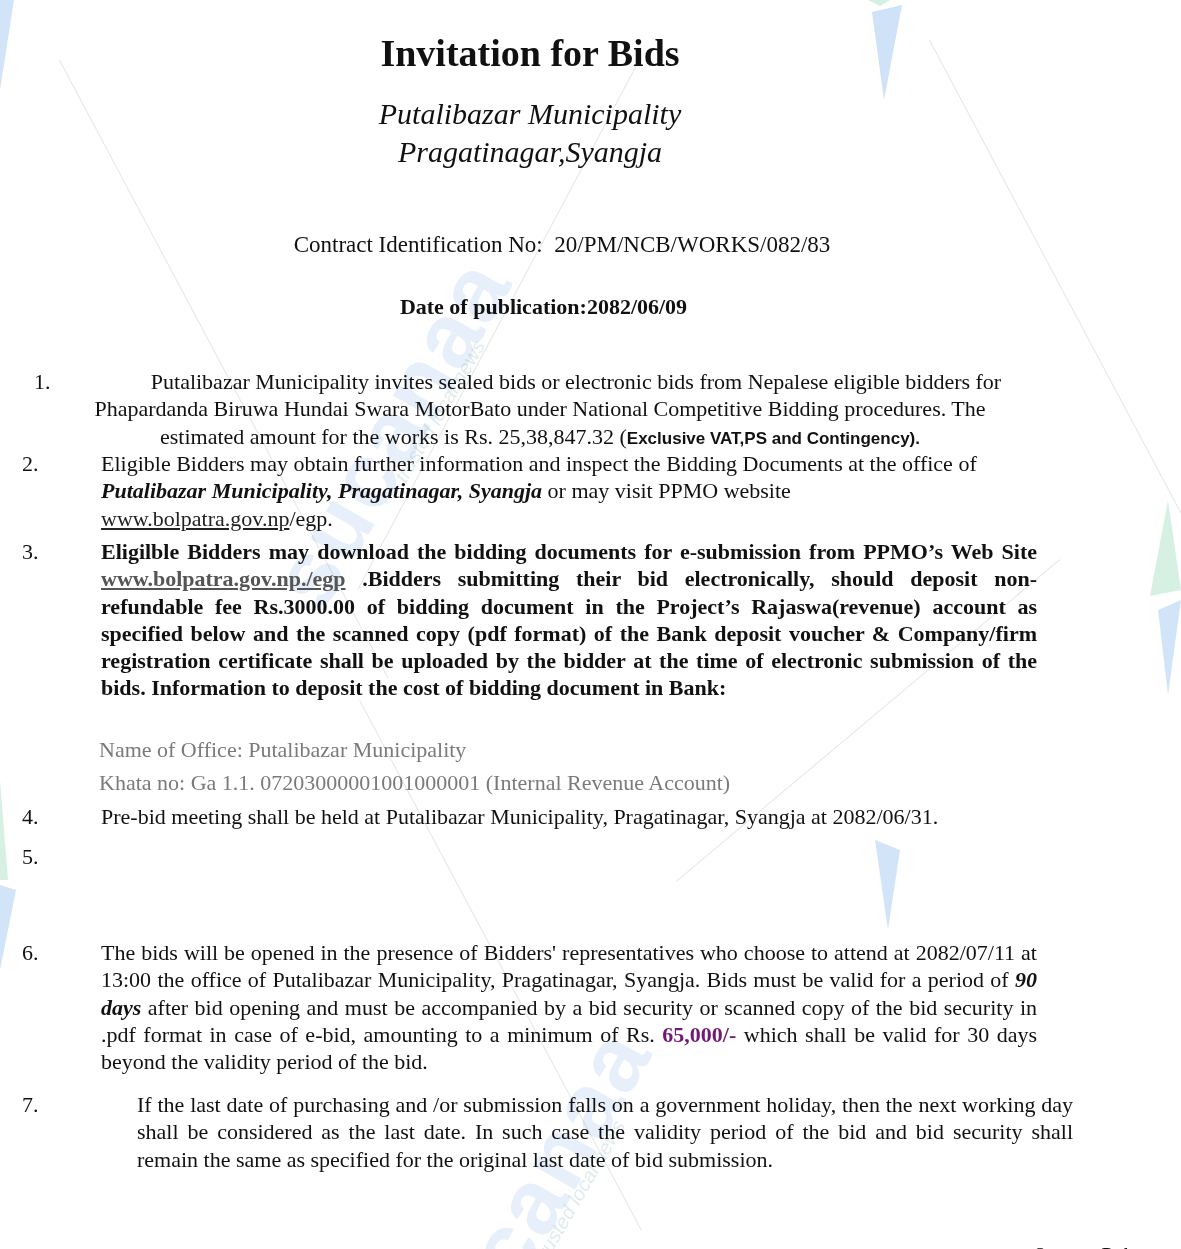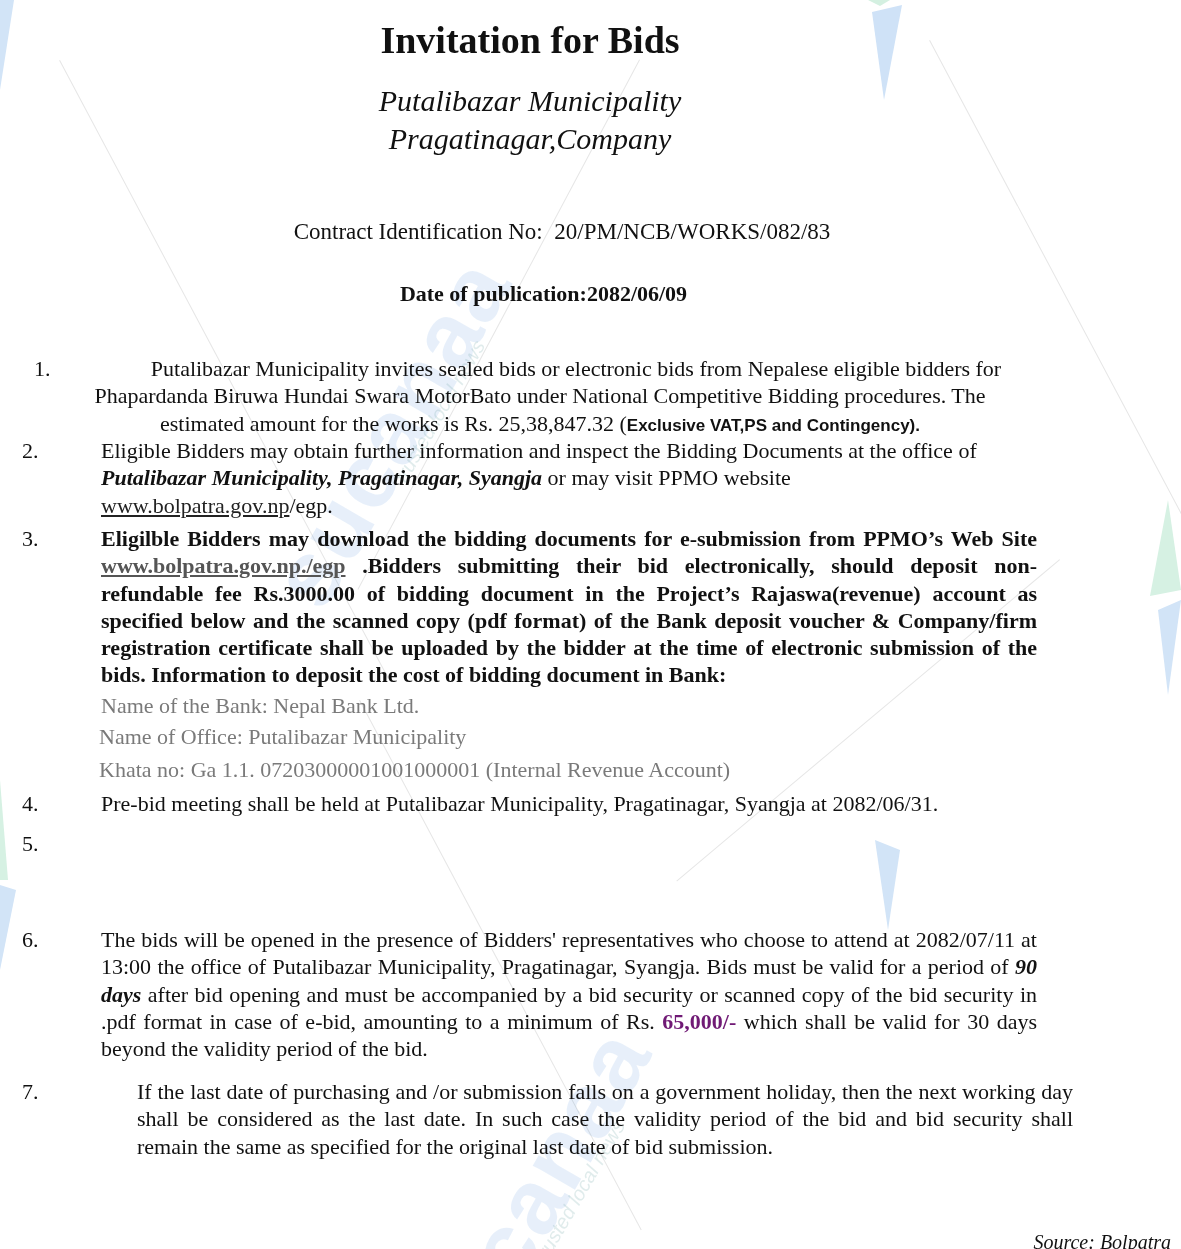--- a/index.html
+++ b/index.html
@@ -11,21 +11,21 @@
   .wm { position: absolute; pointer-events: none; }
   .wm-text {
     position: absolute; font-family: "Liberation Sans", sans-serif; font-weight: bold;
     color: #1f6fd1; opacity: 0.10; transform: rotate(-60deg); font-size: 92px; letter-spacing: 2px;
   }
   .wm-sub {
     position: absolute; font-family: "Liberation Sans", sans-serif; font-style: italic;
     color: #7aa; opacity: 0.22; transform: rotate(-60deg); font-size: 20px;
   }
   .wm-line { position: absolute; height: 1px; background: #e6e6e6; transform-origin: 0 0; }
-  .content { position: absolute; left: 0; top: 4px; width: 1181px; height: 1055px; }
+  .content { position: absolute; left: 0; top: 17px; width: 1181px; height: 1055px; }
   .title {
     position: absolute; left: 0; width: 1060px; top: 14px; text-align: center;
     font-weight: bold; font-size: 38px; letter-spacing: 0px;
   }
   .org {
     position: absolute; left: 0; width: 1060px; text-align: center;
     font-style: italic; font-size: 30px;
   }
   .contract {
     position: absolute; left: 0; width: 1124px; top: 215px; text-align: center; font-size: 23px;
@@ -82,21 +82,21 @@
   </svg>
   <div class="wm-text" style="left:200px;top:380px;">sucanaa</div>
   <div class="wm-sub" style="left:360px;top:400px;">trusted local news</div>
   <div class="wm-text" style="left:340px;top:1150px;">sucanaa</div>
   <div class="wm-sub" style="left:500px;top:1180px;">trusted local news</div>
 </div>
 
 <div class="content">
   <div class="title">Invitation for Bids</div>
   <div class="org" style="top:80px;">Putalibazar Municipality</div>
-  <div class="org" style="top:118px;">Pragatinagar,Company</div>
+  <div class="org" style="top:118px;">Pragatinagar,Syangja</div>
 
   <div class="contract">
     <span>Contract Identification No:</span>&nbsp;
     <span>20/PM/NCB/WORKS/082/83</span>
   </div>
 
   <div class="pubdate">
     <span>Date of publication:</span><span>2082/06/09</span>
   </div>
 
@@ -113,21 +113,20 @@
   <div class="para" style="top:433px;text-align:left;">
     <span>Eligible Bidders may obtain further information and inspect the Bidding Documents at the office of</span><br>
     <b><i>Putalibazar Municipality, Pragatinagar, Syangja</i></b><span> or may visit PPMO website</span><br>
     <a class="link">www.bolpatra.gov.np</a><span>/egp.</span>
   </div>
 
   <div class="num" style="top:522px;">3.</div>
   <div class="para" style="top:521px;font-weight:bold;">
     <span>Eligilble Bidders may download the bidding documents for e-submission from PPMO’s Web Site </span><a class="link-grey">www.bolpatra.gov.np./egp</a><span> .Bidders submitting their bid electronically, should deposit non-refundable fee Rs.3000.00 of bidding document in the Project’s Rajaswa(revenue) account as specified below and the scanned copy (pdf format) of the Bank deposit voucher &amp; Company/firm registration certificate shall be uploaded by the bidder at the time of electronic submission of the bids. Information to deposit the cost of bidding document in Bank:</span>
   </div>
-  <div class="bank" style="top:689px;">Name of the Bank: Nepal Bank Ltd.</div>
   <div class="bank" style="top:720px;left:99px;">Name of Office: Putalibazar Municipality</div>
   <div class="bank" style="top:753px;left:99px;">Khata no: Ga 1.1. 07203000001001000001  (Internal Revenue Account)</div>
 
   <div class="num" style="top:787px;">4.</div>
   <div class="para" style="top:786px;text-align:left;">Pre-bid meeting shall be held at Putalibazar Municipality, Pragatinagar, Syangja at 2082/06/31.</div>
 
   <div class="num" style="top:827px;">5.</div>
 
   <div class="num" style="top:923px;">6.</div>
   <div class="para" style="top:922px;">

